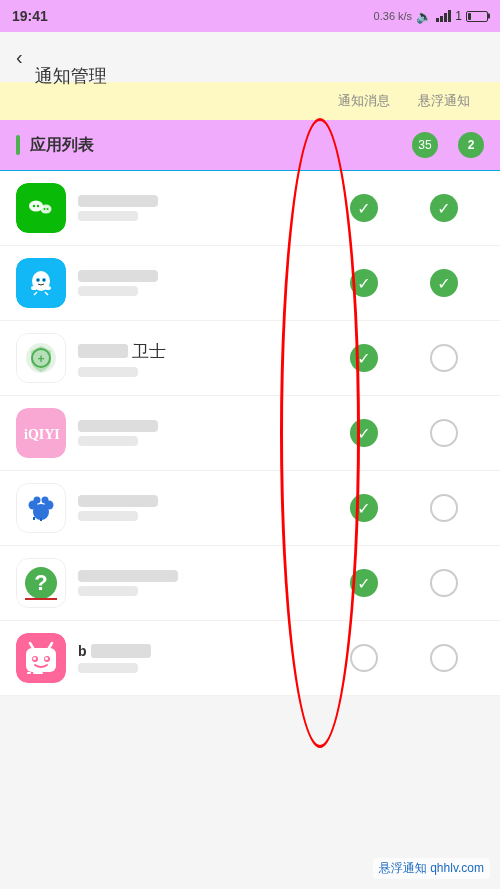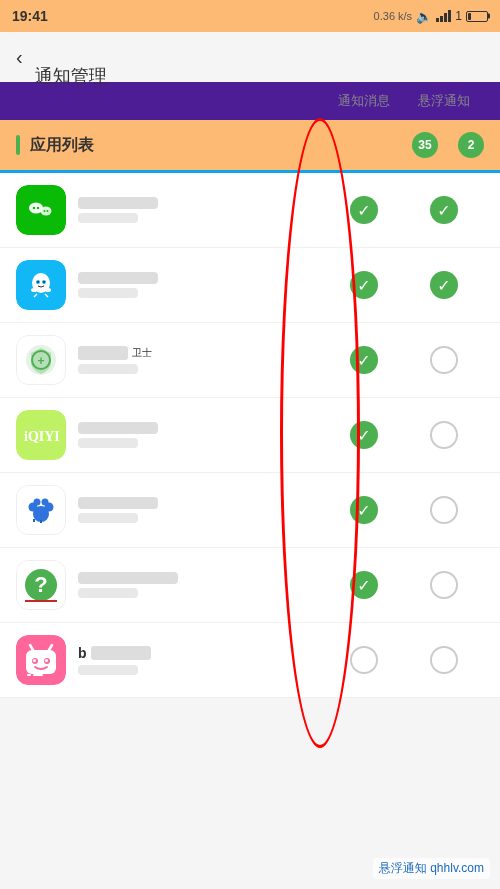--- a/index.html
+++ b/index.html
@@ -8,21 +8,21 @@
       width: 500px;
       min-height: 889px;
       background: #f5f5f5;
       font-family: 'PingFang SC', 'Microsoft YaHei', sans-serif;
       position: relative;
       overflow: hidden;
     }
 
     
     .status-bar {
-      background: #fdba74;
+      background: #f0abfc;
       height: 32px;
       display: flex;
       align-items: center;
       justify-content: space-between;
       padding: 0 12px;
       font-size: 13px;
       color: #333;
     }
     .status-left { font-weight: 600; font-size: 14px; }
     .status-right {
@@ -92,37 +92,37 @@
     .content {
       background: #fff;
       margin: 0;
     }
 
     
     .col-headers {
       display: flex;
       align-items: center;
       padding: 10px 16px 10px 16px;
-      background: #4c1d95;
+      background: #fef9c3;
     }
     .col-headers-spacer { flex: 1; }
     .col-header {
       width: 80px;
       text-align: center;
       font-size: 13px;
       color: #888;
     }
 
     
     .section-title-row {
       display: flex;
       align-items: center;
       padding: 12px 16px;
-      background: #fdba74;
-      border-bottom: 3px solid #0ea5e9;
+      background: #f0abfc;
+      border-bottom: 1px solid #0ea5e9;
     }
     .section-bar {
       width: 4px;
       height: 20px;
       background: #4CAF50;
       border-radius: 2px;
       margin-right: 10px;
     }
     .section-title {
       font-size: 16px;
@@ -133,21 +133,21 @@
     .badge {
       width: 26px;
       height: 26px;
       background: #4CAF50;
       border-radius: 50%;
       display: flex;
       align-items: center;
       justify-content: center;
       color: #fff;
       font-size: 12px;
-      font-weight: 700;
+      font-weight: 400;
       margin-right: 20px;
     }
     .badge2 {
       width: 26px;
       height: 26px;
       background: #4CAF50;
       border-radius: 50%;
       display: flex;
       align-items: center;
       justify-content: center;
@@ -262,21 +262,21 @@
       height: 50px;
       border-radius: 12px;
       display: flex;
       align-items: center;
       justify-content: center;
       border: 1px solid #eee;
     }
 
     
     .iqiyi-icon {
-      background: #bef264;
+      background: #f9a8d4;
       width: 50px;
       height: 50px;
       border-radius: 12px;
       display: flex;
       align-items: center;
       justify-content: center;
     }
 
     
     .baidu-icon {
@@ -444,21 +444,21 @@
           <circle cx="20" cy="20" r="15" fill="#4CAF50" opacity="0.15"></circle>
           <path d="M20 8 L30 13 L30 22 Q30 30 20 34 Q10 30 10 22 L10 13 Z" fill="#4CAF50" opacity="0.3"></path>
           <circle cx="20" cy="20" r="9" fill="none" stroke="#4CAF50" stroke-width="2"></circle>
           <text x="20" y="25" text-anchor="middle" font-size="12" font-weight="bold" fill="#4CAF50">+</text>
         </svg>
       </div>
     </div>
     <div class="app-info">
       <div class="app-name-with-text">
         <span class="blur-part"></span>
-        <span style="font-size:10px;color:#333;">卫士</span>
+        <span style="font-size:17px;color:#333;">卫士</span>
       </div>
       <div class="app-sub-blur"></div>
     </div>
     <div class="check-col">
       <div class="check-circle">✓</div>
     </div>
     <div class="check-col">
       <div class="empty-circle"></div>
     </div>
   </div>

